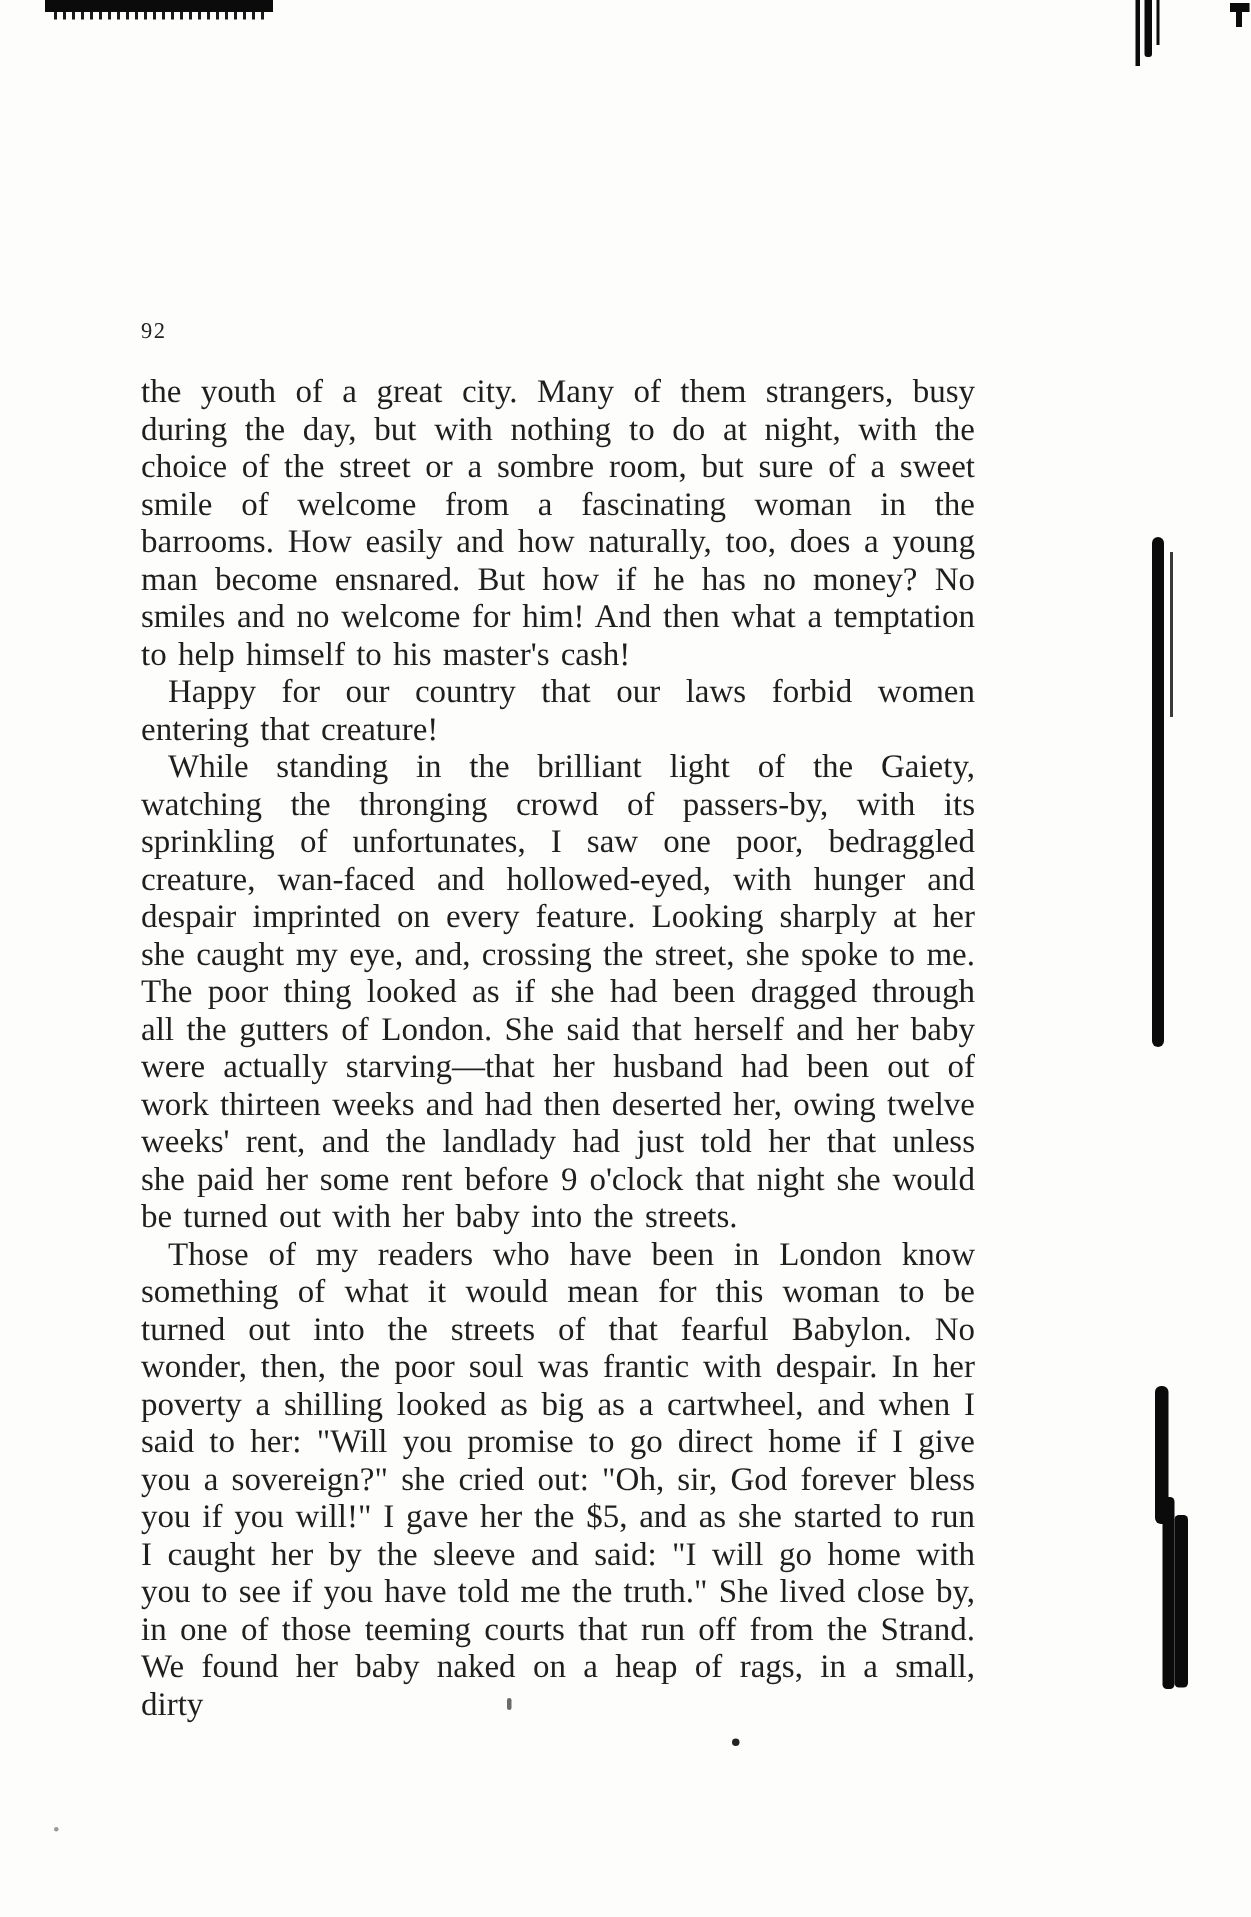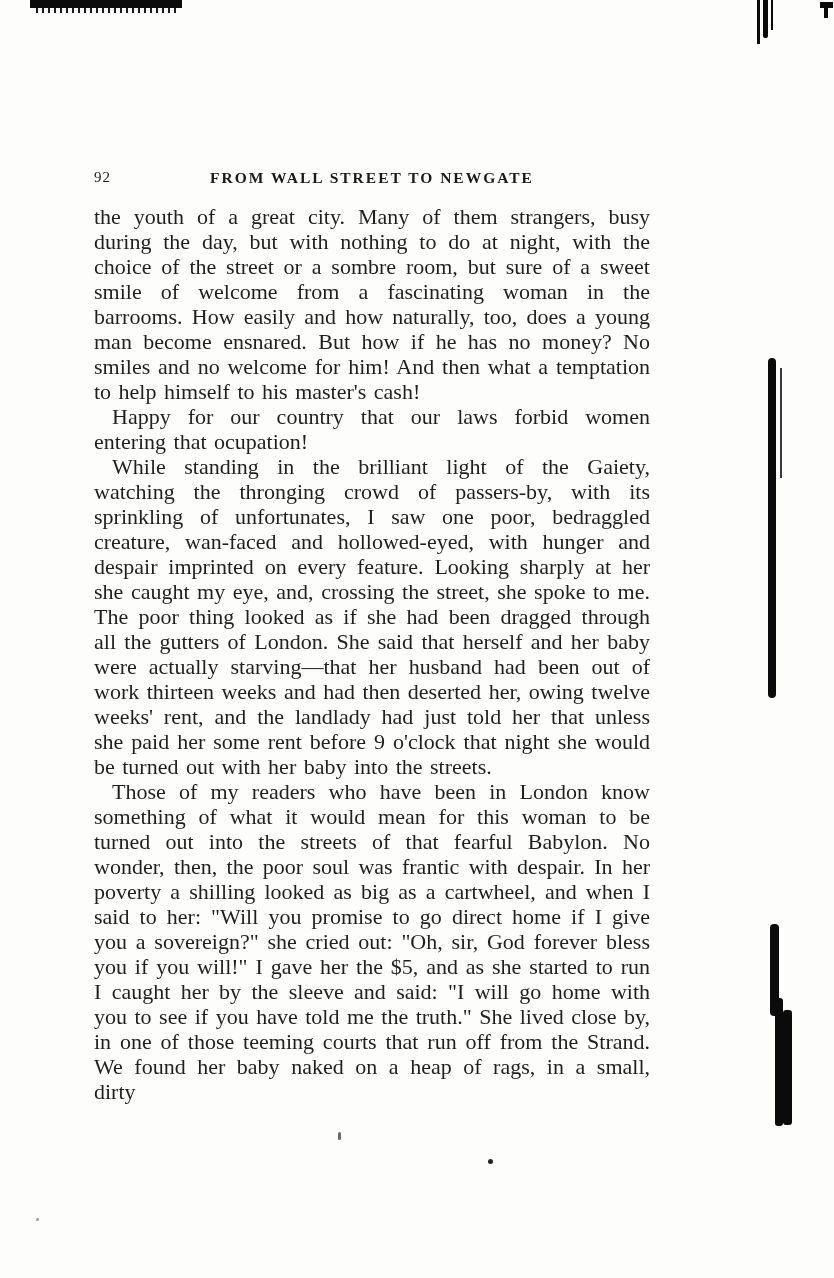--- a/index.html
+++ b/index.html
@@ -22,20 +22,21 @@
     position: absolute;
     left: 94px;
     top: 166px;
     width: 556px;
     color: #1f1f1f;
   }
   .header-row {
     position: relative;
     height: 26px;
     margin-bottom: 12px;
+    margin-top: 44px;
   }
   .page-num {
     position: absolute;
     left: 0;
     top: 3px;
     font-size: 15px;
     letter-spacing: 1px;
     color: #222;
   }
   .running-title {
@@ -85,25 +86,24 @@
   .a-dot-2 { left: 36px; top: 1218px; width: 3px; height: 3px; border-radius: 50%; background: #9a9a9a; }
 </style>
 </head>
 <body>
 
 <div class="page">
 
   <div class="content">
     <div class="header-row">
       <span class="page-num">92</span>
-      <span class="running-title">FROM WALL STREET TO NEWGATE</span>
     </div>
     <div class="text-block">
       <p class="first">the youth of a great city. Many of them strangers, busy during the day, but with nothing to do at night, with the choice of the street or a sombre room, but sure of a sweet smile of welcome from a fascinating woman in the barrooms. How easily and how naturally, too, does a young man become ensnared. But how if he has no money? No smiles and no welcome for him! And then what a temptation to help himself to his master's cash!</p>
-      <p>Happy for our country that our laws forbid women entering that ocupation!</p>
+      <p>Happy for our country that our laws forbid women entering that creature!</p>
       <p>While standing in the brilliant light of the Gaiety, watching the thronging crowd of passers-by, with its sprinkling of unfortunates, I saw one poor, bedraggled creature, wan-faced and hollowed-eyed, with hunger and despair imprinted on every feature. Looking sharply at her she caught my eye, and, crossing the street, she spoke to me. The poor thing looked as if she had been dragged through all the gutters of London. She said that herself and her baby were actually starving—that her husband had been out of work thirteen weeks and had then deserted her, owing twelve weeks' rent, and the landlady had just told her that unless she paid her some rent before 9 o'clock that night she would be turned out with her baby into the streets.</p>
       <p>Those of my readers who have been in London know something of what it would mean for this woman to be turned out into the streets of that fearful Babylon. No wonder, then, the poor soul was frantic with despair. In her poverty a shilling looked as big as a cartwheel, and when I said to her: "Will you promise to go direct home if I give you a sovereign?" she cried out: "Oh, sir, God forever bless you if you will!" I gave her the $5, and as she started to run I caught her by the sleeve and said: "I will go home with you to see if you have told me the truth." She lived close by, in one of those teeming courts that run off from the Strand. We found her baby naked on a heap of rags, in a small, dirty</p>
     </div>
   </div>
 
   <div class="artifact a-topleft-bar"></div>
   <div class="artifact a-topleft-ticks"></div>
   <div class="artifact a-topright-1"></div>
   <div class="artifact a-topright-2"></div>
   <div class="artifact a-topright-3"></div>

